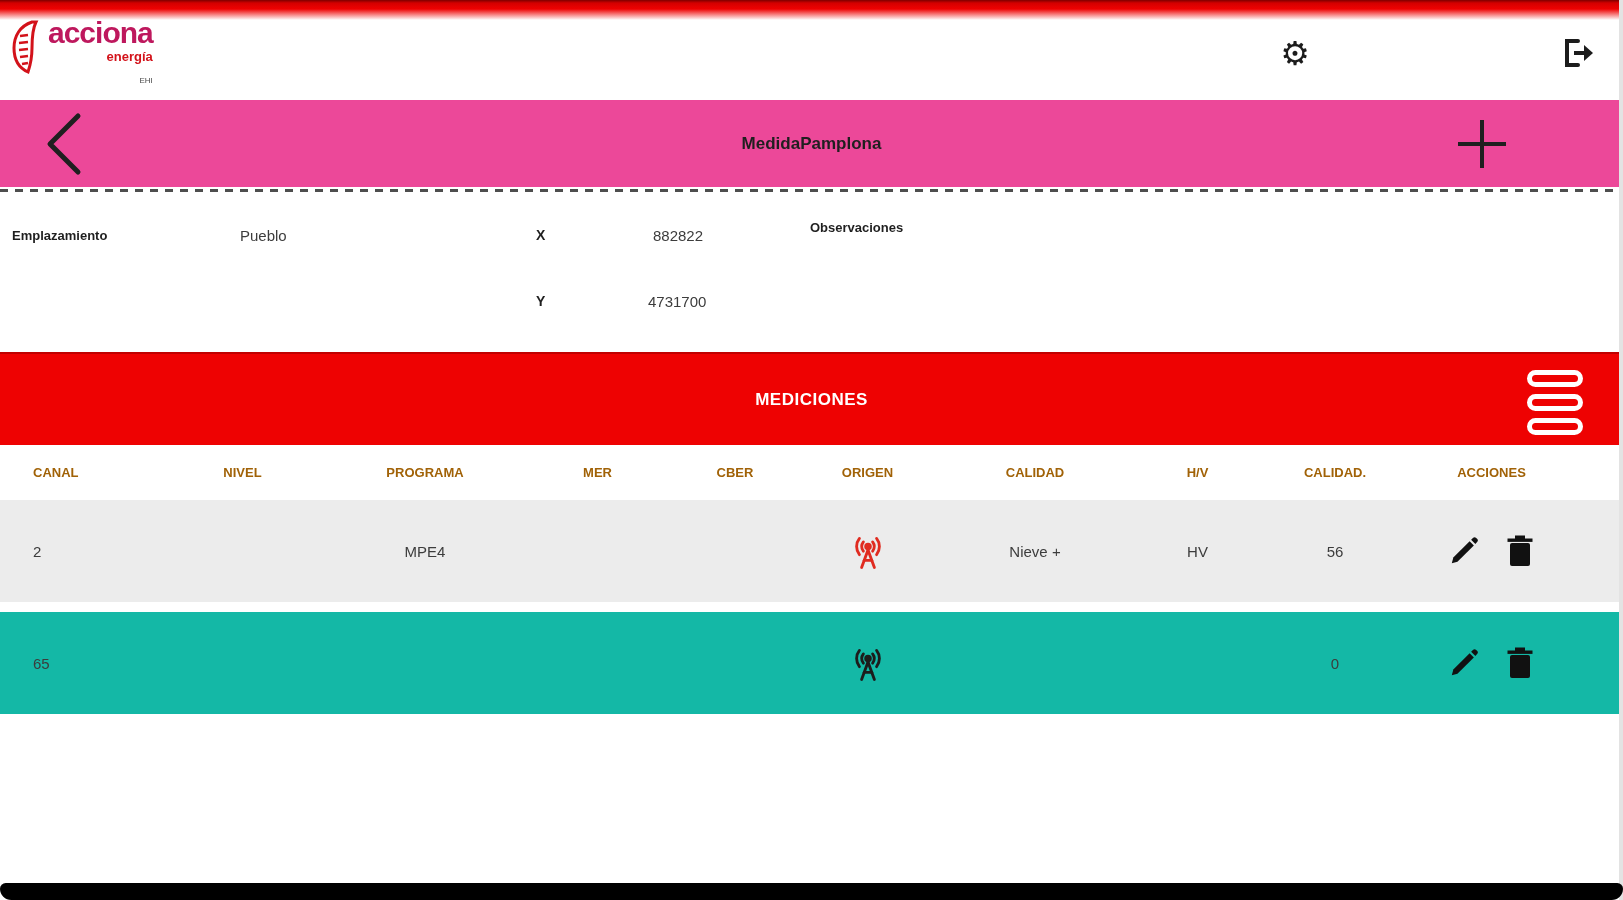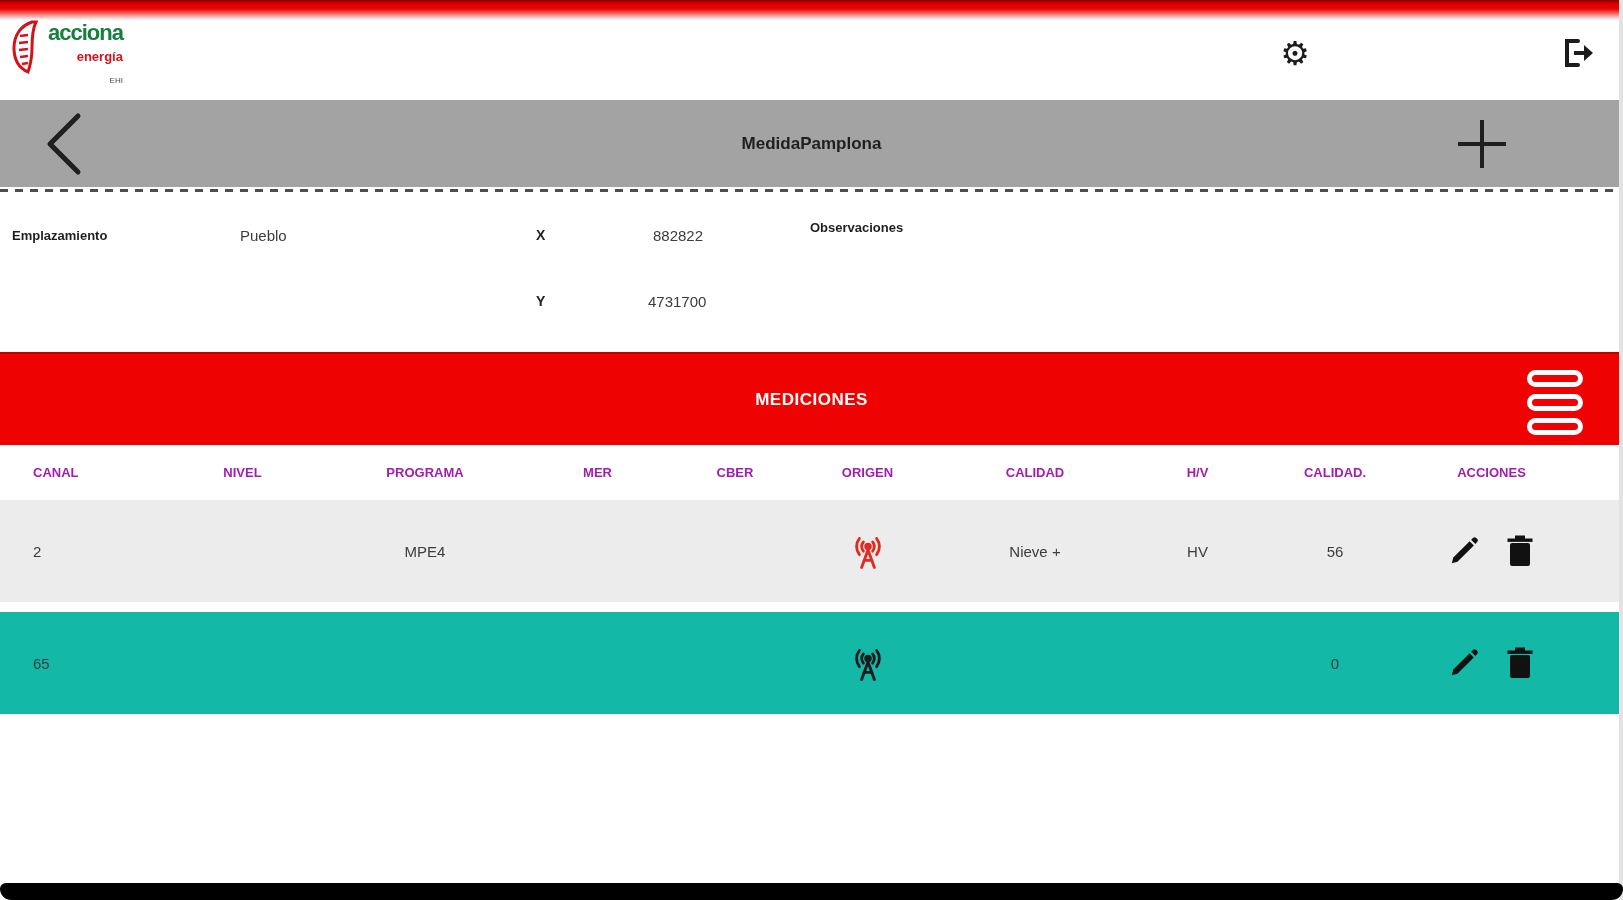--- a/index.html
+++ b/index.html
@@ -12,29 +12,29 @@
     background:linear-gradient(180deg,#7e0000 0px,#d40000 3px,#ee0202 9px,rgba(238,2,2,0) 20px); }
 
   
   .edge-line { position:absolute; right:0; top:0; width:4px; height:100%; background:#e3e3e3; }
 
   
   .app-bar { position:absolute; left:0; top:8px; width:100%; height:92px; background:transparent; }
   .logo { position:absolute; left:10px; top:10px; display:flex; align-items:flex-start; }
   .logo-mark { width:34px; height:58px; margin-right:4px; }
   .logo-block { display:flex; flex-direction:column; align-items:flex-end; }
-  .logo-text { font-size:22px; font-weight:bold; color:#15803d; letter-spacing:-1px; line-height:30px; }
+  .logo-text { font-size:30px; font-weight:bold; color:#be185d; letter-spacing:-1px; line-height:30px; }
   .logo-sub { font-size:13px; font-weight:bold; color:#d3121a; line-height:14px; margin-top:2px; }
   .logo-sub2 { font-size:8px; font-weight:normal; color:#4a4a4a; line-height:9px; margin-top:12px; }
   .gear-btn { position:absolute; left:1276px; top:26px; width:38px; height:38px; font-size:33px; color:#1c1c1c;
     display:flex; align-items:center; justify-content:center; cursor:pointer; }
   .logout-btn { position:absolute; left:1560px; top:28px; width:36px; height:34px; cursor:pointer; }
 
   
-  .nav-bar { position:absolute; left:0; top:100px; width:100%; height:87px; background:#a3a3a3; }
+  .nav-bar { position:absolute; left:0; top:100px; width:100%; height:87px; background:#ec4899; }
   .back-btn { position:absolute; left:40px; top:12px; width:46px; height:64px; cursor:pointer; }
   .nav-title { position:absolute; left:0; top:0; width:100%; height:100%;
     display:flex; align-items:center; justify-content:center;
     font-size:17px; font-weight:bold; color:#1f1f1f; }
   .add-btn { position:absolute; right:115px; top:18px; width:52px; height:52px; cursor:pointer; }
 
   
   .dashed-line { position:absolute; left:0; top:189px; width:100%; height:3px;
     background:repeating-linear-gradient(to right,#4e4e4e 0 8px,transparent 8px 15px); }
 
@@ -54,21 +54,21 @@
   
   .red-bar { position:absolute; left:0; top:352px; width:100%; height:93px; background:#ee0202;
     border-top:2px solid #c00000; display:flex; align-items:center; justify-content:center;text-align:right; }
   .red-bar-title { font-size:17px; font-weight:bold; color:#fff; letter-spacing:.5px; }
   .stack-icon { position:absolute; right:40px; top:16px; display:flex; flex-direction:column; gap:7px; cursor:pointer; }
   .stack-icon span { display:block; width:56px; height:17px; border:5px solid #fff; border-radius:9px; }
 
   
   .tbl-grid { display:grid; grid-template-columns:150px 185px 180px 165px 110px 155px 180px 145px 130px 183px; width:1623px; }
   .tbl-head { position:absolute; left:0; top:445px; height:55px; align-items:center; background:#fff; }
-  .tbl-head .th { font-size:13px; font-weight:bold; color:#a21caf; text-align:center; }
+  .tbl-head .th { font-size:13px; font-weight:bold; color:#a16207; text-align:center; }
   .tbl-head .th.first { text-align:left; padding-left:33px; }
   .row { position:absolute; left:0; height:102px; align-items:center; }
   .row-0 { top:500px; background:#ececec; }
   .row-1 { top:612px; background:#14b8a6; }
   .td { font-size:15px; color:#3c3c3c; text-align:center; }
   .td.first { text-align:left; padding-left:33px; }
   .cell-icon { display:flex; align-items:center; justify-content:center; }
   .actions-cell { display:flex; align-items:center; justify-content:center; gap:24px; }
   .action-btn { width:32px; height:32px; cursor:pointer; display:flex; align-items:center; justify-content:center; }
 

